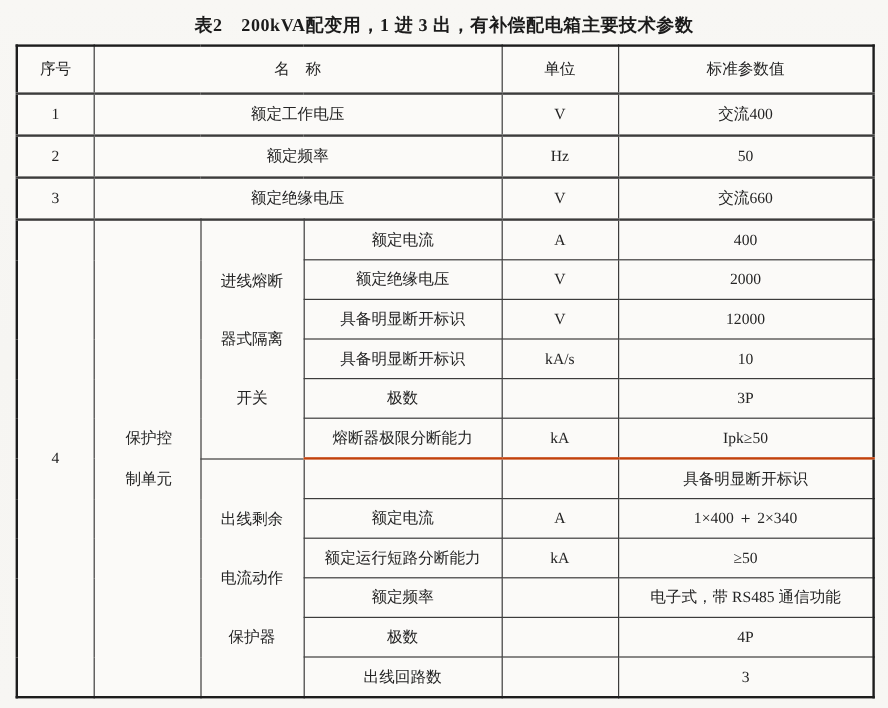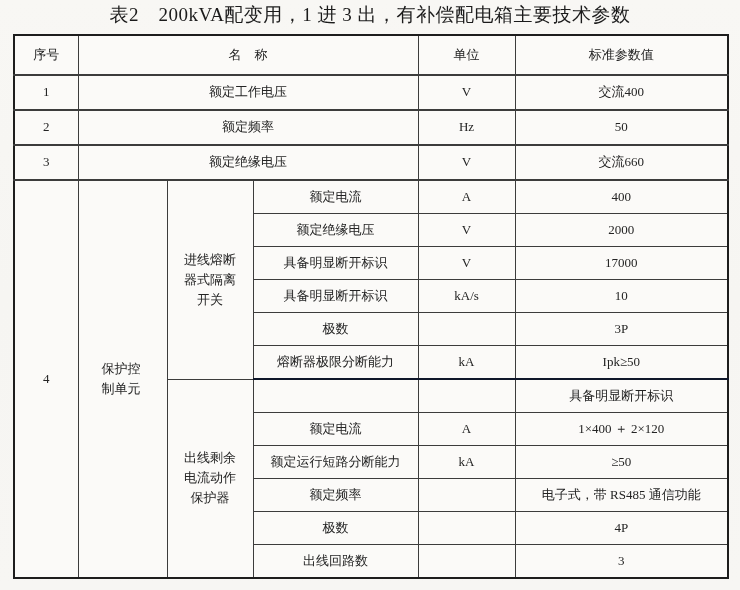--- a/index.html
+++ b/index.html
@@ -10,24 +10,24 @@
   .page {
     position: relative;
     width: 740px;
     height: 590px;
     background: linear-gradient(180deg, #f8f7f4 0%, #f6f5f2 50%, #f7f6f3 100%);
     font-family: "Liberation Serif", "DejaVu Serif", serif;
     color: #222;
     overflow: hidden;
   }
   .doc-title {
-    padding-top: 2px;
+    padding-top: 12px;
     text-align: center;
-    font-size: 19px;
-    font-weight: normal;
+    font-size: 15px;
+    font-weight: bold;
     color: #1b1b1b;
     letter-spacing: 0.5px;
   }
   table.spec {
     border-collapse: collapse;
     table-layout: fixed;
     width: 714px;
     margin: 6px 0 0 13px;
     border: 2px solid #1d1d1d;
     background: #fbfaf8;
@@ -44,33 +44,33 @@
     overflow: hidden;
     line-height: 1.25;
   }
   tr.h-row th { height: 38px; }
   tr.r-simple td {
     height: 33px;
     border-top-width: 2px;
     border-bottom-width: 2px;
   }
   tr.sub td { height: 32px; }
-  tr.group-end td { border-bottom: 2px solid #0f172a; }
+  tr.group-end td { border-bottom: 2px solid #c2410c; }
   td.no-col { font-family: "Liberation Serif", serif; }
   .wrap3 {
     display: inline-block;
     width: 42px;
-    line-height: 20px;
+    line-height: 34px;
     word-break: break-all;
-    text-align: left;
+    text-align: right;
   }
   .wrap4 {
     display: inline-block;
     width: 56px;
-    line-height: 20px;
+    line-height: 49px;
     word-break: break-all;
     text-align: center;
   }
 </style>
 </head>
 <body>
 
 <div class="page">
 
   <div class="doc-title">表2　200kVA配变用，1 进 3 出，有补偿配电箱主要技术参数</div>
@@ -125,21 +125,21 @@
       <td>400</td>
     </tr>
     <tr class="sub">
       <td>额定绝缘电压</td>
       <td>V</td>
       <td>2000</td>
     </tr>
     <tr class="sub">
       <td>具备明显断开标识</td>
       <td>V</td>
-      <td>17000</td>
+      <td>12000</td>
     </tr>
     <tr class="sub">
       <td>具备明显断开标识</td>
       <td>kA/s</td>
       <td>10</td>
     </tr>
     <tr class="sub">
       <td>极数</td>
       <td></td>
       <td>3P</td>
@@ -154,21 +154,21 @@
       <td rowspan="6">
         <span class="wrap4">出线剩余电流动作保护器</span>
       </td>
       <td></td>
       <td></td>
       <td>具备明显断开标识</td>
     </tr>
     <tr class="sub">
       <td>额定电流</td>
       <td>A</td>
-      <td>1×400 ＋ 2×120</td>
+      <td>1×400 ＋ 2×340</td>
     </tr>
     <tr class="sub">
       <td>额定运行短路分断能力</td>
       <td>kA</td>
       <td>≥50</td>
     </tr>
     <tr class="sub">
       <td>额定频率</td>
       <td></td>
       <td>电子式，带 RS485 通信功能</td>

